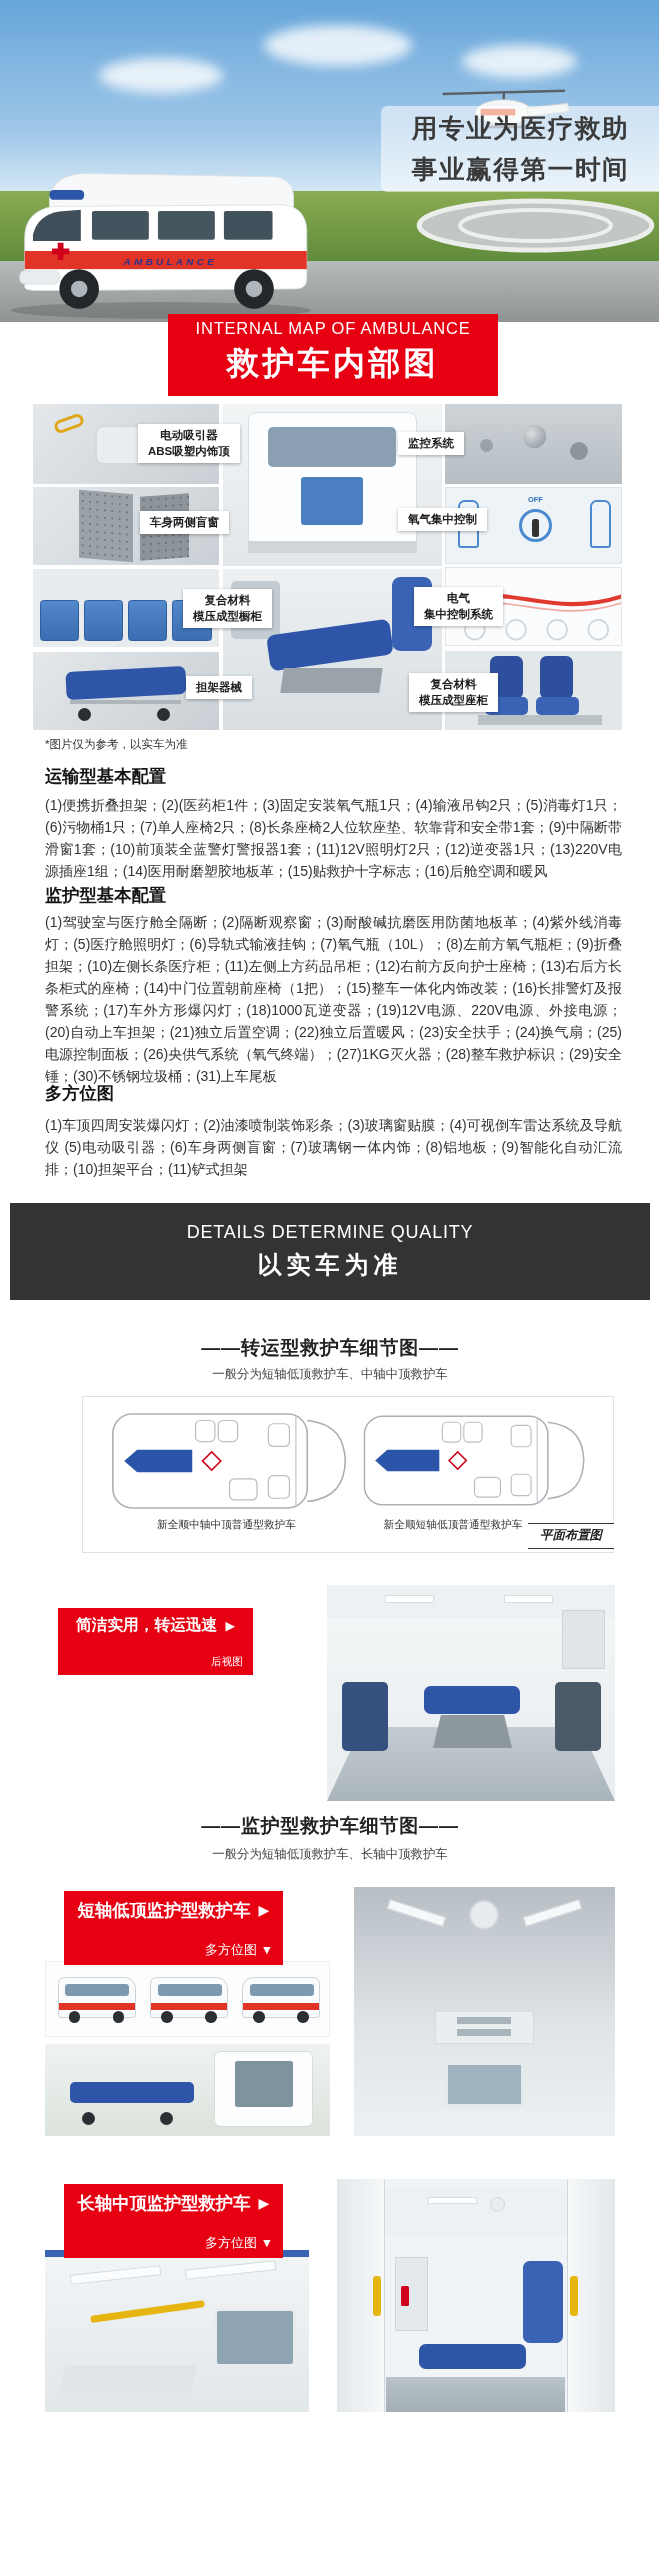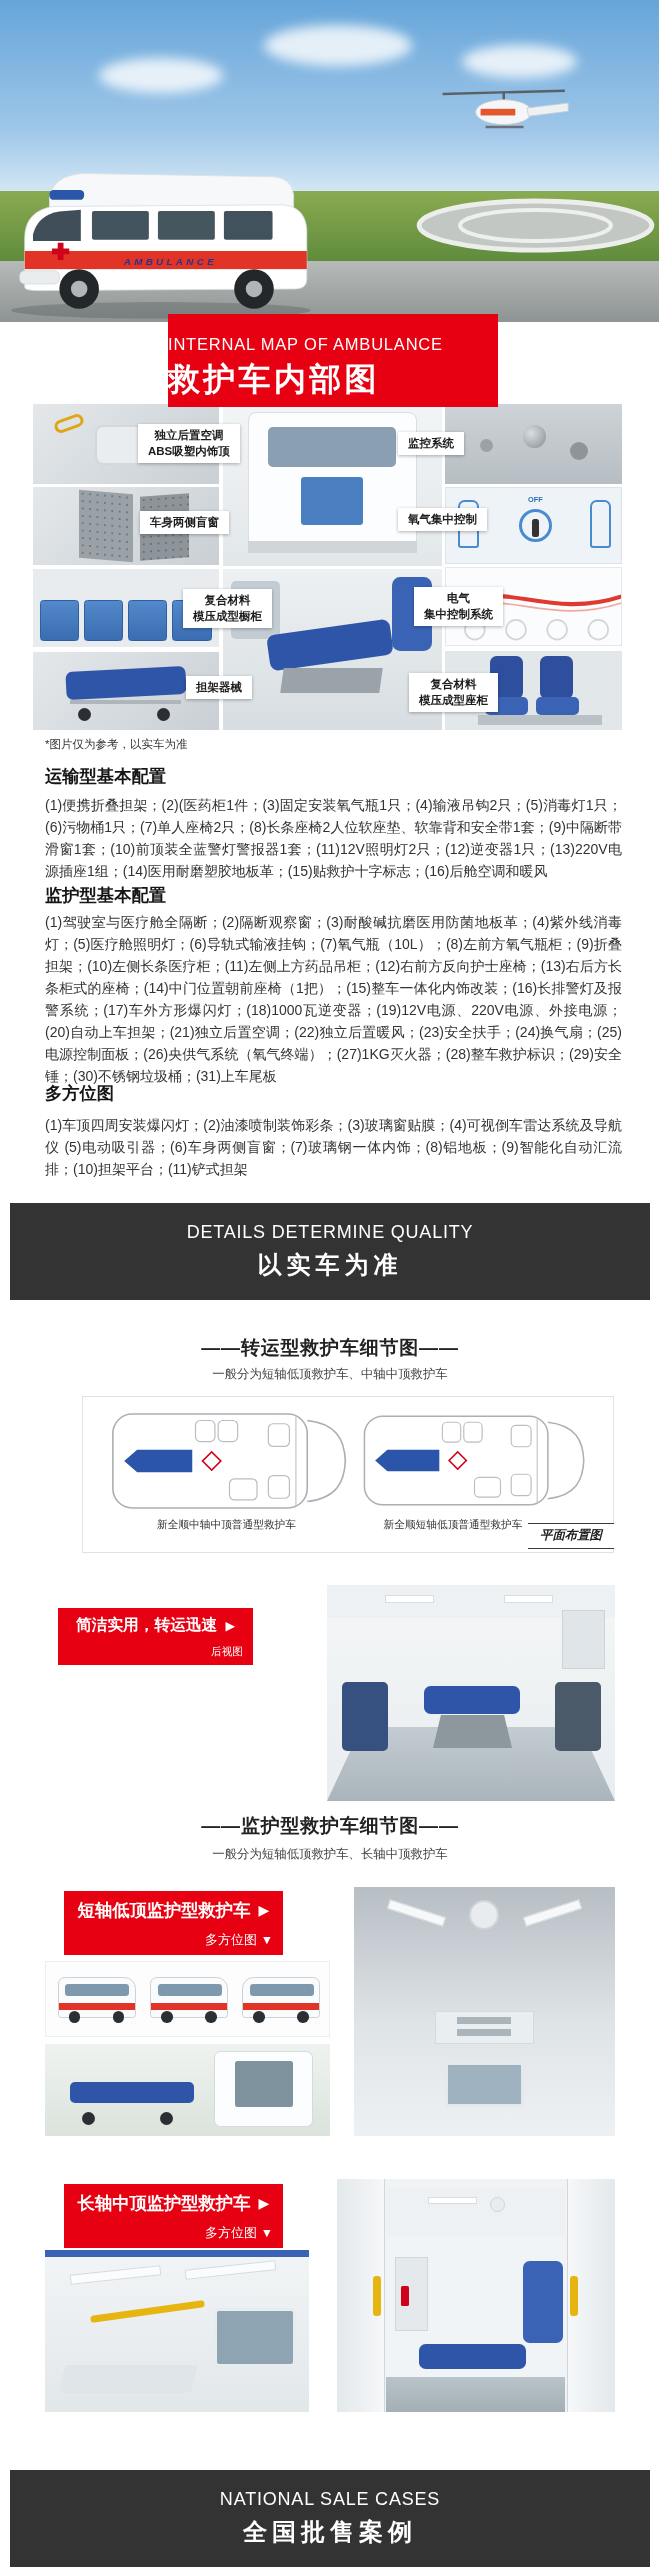--- a/index.html
+++ b/index.html
@@ -12,22 +12,22 @@
   .hero{position:absolute;left:0;top:0;width:660px;height:322px;overflow:hidden;
         background:linear-gradient(#66a5d9 0%,#9ec6e8 40%,#d9ebf6 62%)}
   .grass{position:absolute;left:0;top:191px;width:660px;height:73px;background:linear-gradient(#8aab51,#5e8a3b)}
   .road{position:absolute;left:0;top:261px;width:660px;height:61px;background:linear-gradient(#b6bbb9,#8e9493)}
   .cloud{position:absolute;background:#fff;opacity:.8;border-radius:50%;filter:blur(5.8px)}
   .slogan{position:absolute;left:381px;top:106px;width:279px;height:86px;background:rgba(255,255,255,.55);
           border-radius:6.6px 0 0 6.6px;display:flex;flex-direction:column;justify-content:center;text-align:center;gap:5.8px}
   .slogan div{font-size:25.6px;font-weight:bold;color:#3a3a3a;letter-spacing:1.6px;white-space:nowrap}
 
   
-  .banner-red{position:absolute;left:168px;top:314px;width:330px;height:93px;background:#e60012;color:#fff;
-              text-align:left;padding-top:21px;z-index:5}
+  .banner-red{position:absolute;left:168px;top:314px;width:330px;height:82px;background:#e60012;color:#fff;
+              text-align:center;padding-top:5px;z-index:5}
   .banner-red .en{font-size:16.5px;letter-spacing:0.8px}
   .banner-red .zh{font-size:32px;font-weight:bold;margin-top:4.1px;letter-spacing:3.3px}
   .banner-dark{position:absolute;left:10px;width:640px;height:97px;background:#333;color:#fff;text-align:center;padding-top:19px}
   .banner-dark .en{font-size:18px;letter-spacing:0.8px}
   .banner-dark .zh{font-size:24px;font-weight:bold;margin-top:5.8px;letter-spacing:5px}
 
   
   .ph{position:absolute;overflow:hidden;background:linear-gradient(135deg,#e4e8eb,#c9cfd4)}
   .callout{position:absolute;background:#fff;box-shadow:0 0.8px 3.3px rgba(0,0,0,.3);padding:3.3px 10px;font-size:11.5px;
            font-weight:bold;color:#1d1d1d;text-align:center;white-space:pre-line;line-height:1.4;z-index:6}
@@ -43,21 +43,21 @@
 
   
   .planbox{position:absolute;left:82px;top:1396px;width:532px;height:157px;border:0.8px solid #e2e2e2;background:#fff}
   .plan-caption{position:absolute;font-size:10.7px;color:#333;width:231px;text-align:center}
   .plan-badge{position:absolute;left:528px;top:1523px;width:86px;text-align:center;font-size:12.4px;font-weight:bold;
               font-style:italic;color:#222;border-top:1.6px solid #3a3a3a;border-bottom:1.6px solid #3a3a3a;padding:3.3px 0;background:#fff;z-index:6}
 
   
   .redbox{position:absolute;background:#e60012;color:#fff;padding:7.4px 10px 5.8px;z-index:6}
   .redbox .l1{display:flex;align-items:center;justify-content:center;gap:8.2px;font-weight:bold;white-space:nowrap}
-  .redbox .l2{text-align:right;margin-top:9px}
+  .redbox .l2{text-align:right;margin-top:19px}
   .rb-sm .l1{font-size:15.7px}.rb-sm .l2{font-size:10.7px}
   .rb-lg .l1{font-size:17.3px}.rb-lg .l2{font-size:13px}
 </style>
 </head>
 <body>
 
 <div class="page">
 
   <section class="hero">
     <div class="cloud" style="left:264px;top:25px;width:148px;height:41px"></div>
@@ -91,20 +91,24 @@
       <g fill="#d0021b">
         <rect x="70" y="116" width="7" height="21"></rect>
           <rect x="63" y="123" width="21" height="7"></rect>
       </g>
       <rect x="24" y="150" width="48" height="16" rx="6" fill="#e9edf0" stroke="#d5dadd"></rect>
       <circle cx="96" cy="172" r="24" fill="#23272a"></circle>
         <circle cx="96" cy="172" r="10" fill="#aeb6bb"></circle>
       <circle cx="308" cy="172" r="24" fill="#23272a"></circle>
         <circle cx="308" cy="172" r="10" fill="#aeb6bb"></circle>
     </svg>
+    <div class="slogan">
+      <div>用专业为医疗救助</div>
+      <div>事业赢得第一时间</div>
+    </div>
   </section>
 
   <div class="banner-red">
     <div class="en">INTERNAL MAP OF AMBULANCE</div>
     <div class="zh">救护车内部图</div>
   </div>
 
   <section>
     <div class="ph" style="left:33px;top:404px;width:186px;height:80px">
       <div class="abs" style="left:62px;top:21.4px;width:87px;height:40px;background:#e9edf0;border:2.5px solid #d2d8db;border-radius:8.2px"></div>
@@ -163,21 +167,21 @@
       </svg>
     </div>
     <div class="ph" style="left:445px;top:651px;width:177px;height:79px;background:#e2e7ea">
       <div class="abs" style="left:45px;top:5px;width:33px;height:43px;background:#2d4f9e;border-radius:6.6px"></div>
       <div class="abs" style="left:95px;top:5px;width:33px;height:43px;background:#2d4f9e;border-radius:6.6px"></div>
       <div class="abs" style="left:40px;top:46px;width:43px;height:18px;background:#3a63b5;border-radius:5px"></div>
       <div class="abs" style="left:91px;top:46px;width:43px;height:18px;background:#3a63b5;border-radius:5px"></div>
       <div class="abs" style="left:33px;top:64px;width:124px;height:10px;background:#b9c1c7"></div>
     </div>
 
-    <div class="callout" style="left:138px;top:424px">独立后置空调
+    <div class="callout" style="left:138px;top:424px">电动吸引器
 ABS吸塑内饰顶</div>
     <div class="callout" style="left:140px;top:511px">车身两侧盲窗</div>
     <div class="callout" style="left:398px;top:432px">监控系统</div>
     <div class="callout" style="left:398px;top:508px">氧气集中控制</div>
     <div class="callout" style="left:183px;top:589px">复合材料
 模压成型橱柜</div>
     <div class="callout" style="left:414px;top:587px">电气
 集中控制系统</div>
     <div class="callout" style="left:186px;top:676px">担架器械</div>
     <div class="callout" style="left:409px;top:673px">复合材料
@@ -337,19 +341,15 @@
     <div class="ph" style="left:45px;top:2250px;width:264px;height:162px;background:linear-gradient(#f2f5f6,#e2e7ea)">
       <div class="abs" style="left:0;top:0;width:264px;height:6.6px;background:#3a63b5"></div>
       <div class="abs" style="left:25px;top:20px;width:91px;height:10px;background:#fbfcfd;border:0.8px solid #d4dade;transform:rotate(-6deg)"></div>
       <div class="abs" style="left:140px;top:15px;width:91px;height:10px;background:#fbfcfd;border:0.8px solid #d4dade;transform:rotate(-6deg)"></div>
       <div class="abs" style="left:45px;top:58px;width:115px;height:6.6px;background:#e7b50f;border-radius:3.3px;transform:rotate(-8deg)"></div>
       <div class="abs" style="left:169px;top:58px;width:82px;height:59px;background:#8fa4b3;border:3.3px solid #e8ecee;border-radius:5px"></div>
       <div class="abs" style="left:16.5px;top:115px;width:132px;height:28px;background:#dfe5e9;transform:skewX(-14deg)"></div>
     </div>
   </section>
 
-  <div class="banner-dark" style="top:2470px">
-    <div class="en">NATIONAL SALE CASES</div>
-    <div class="zh">全国批售案例</div>
-  </div>
 
 </div>
 
 
 </body></html>

